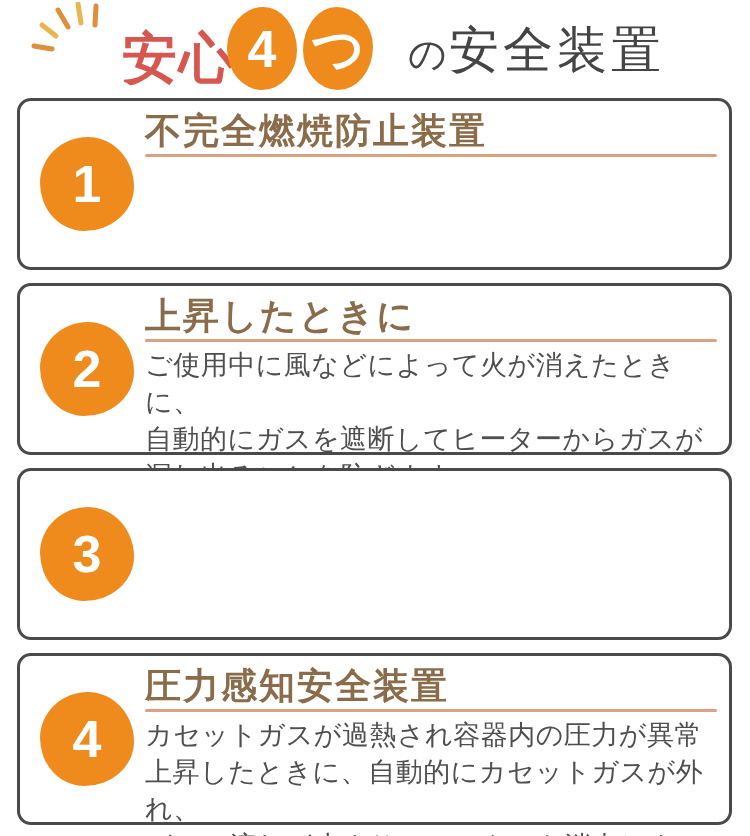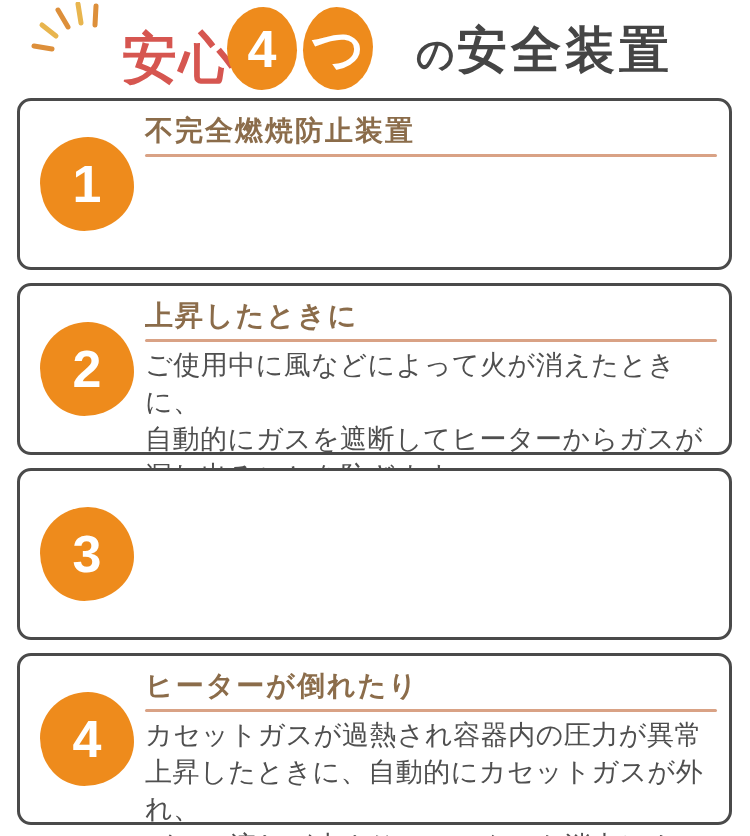--- a/index.html
+++ b/index.html
@@ -30,41 +30,41 @@
     position:absolute;top:7px;width:70px;height:83px;
     background:var(--accent-orange);
     border-radius:52% 48% 50% 50% / 50% 52% 48% 50%;
     display:flex;align-items:center;justify-content:center;
     color:#ffffff;font-size:52px;font-weight:bold;
   }
   .badge-count{left:227px;}
   .badge-counter{left:303px;border-radius:48% 52% 50% 50% / 52% 48% 52% 48%;}
   .header-tail{
     position:absolute;left:408px;bottom:14px;
-    color:var(--heading-text);font-weight:bold;white-space:nowrap;margin-left:8px;
+    color:var(--heading-text);font-weight:normal;white-space:nowrap;
   }
   .tail-small{font-size:38px;letter-spacing:2px;}
   .tail-large{font-size:50px;letter-spacing:4px;}
   
   .cards{position:absolute;left:17px;top:98px;width:715px;}
   .card{
     position:relative;width:715px;height:172px;
     border:3px solid var(--card-border);border-radius:14px;
     background:#ffffff;margin-bottom:13px;
   }
   .num-circle{
     position:absolute;left:20px;top:36px;width:94px;height:94px;
     background:var(--accent-orange);
     border-radius:51% 49% 53% 47% / 49% 53% 47% 51%;
     display:flex;align-items:center;justify-content:center;
     color:#ffffff;font-size:52px;font-weight:bold;
   }
   .card-content{position:absolute;left:125px;top:10px;width:575px;}
   .card-title{
-    font-size:28px;line-height:40px;font-weight:bold;
+    font-size:36px;line-height:40px;font-weight:bold;
     color:var(--title-brown);letter-spacing:2px;white-space:nowrap;
   }
   .title-underline{
     margin-top:3px;width:572px;height:3px;border-radius:2px;
     background:var(--underline-salmon);
   }
   .card-body{
     margin-top:5px;font-size:27px;line-height:37px;
     color:var(--body-text);white-space:pre-line;letter-spacing:0.5px;
   }
@@ -121,21 +121,21 @@
     <div class="num-circle">
       <span>3</span>
     </div>
   </div>
 
   <div class="card">
     <div class="num-circle">
       <span>4</span>
     </div>
     <div class="card-content">
-      <div class="card-title">ヒーターが倒れたり</div>
+      <div class="card-title">圧力感知安全装置</div>
       <div class="title-underline"></div>
       <div class="card-body">カセットガスが過熱され容器内の圧力が異常
 上昇したときに、自動的にカセットガスが外れ、
 ガスの流れが止まり、ヒーターを消火します。</div>
     </div>
   </div>
 
 </div>
 
 </body></html>

